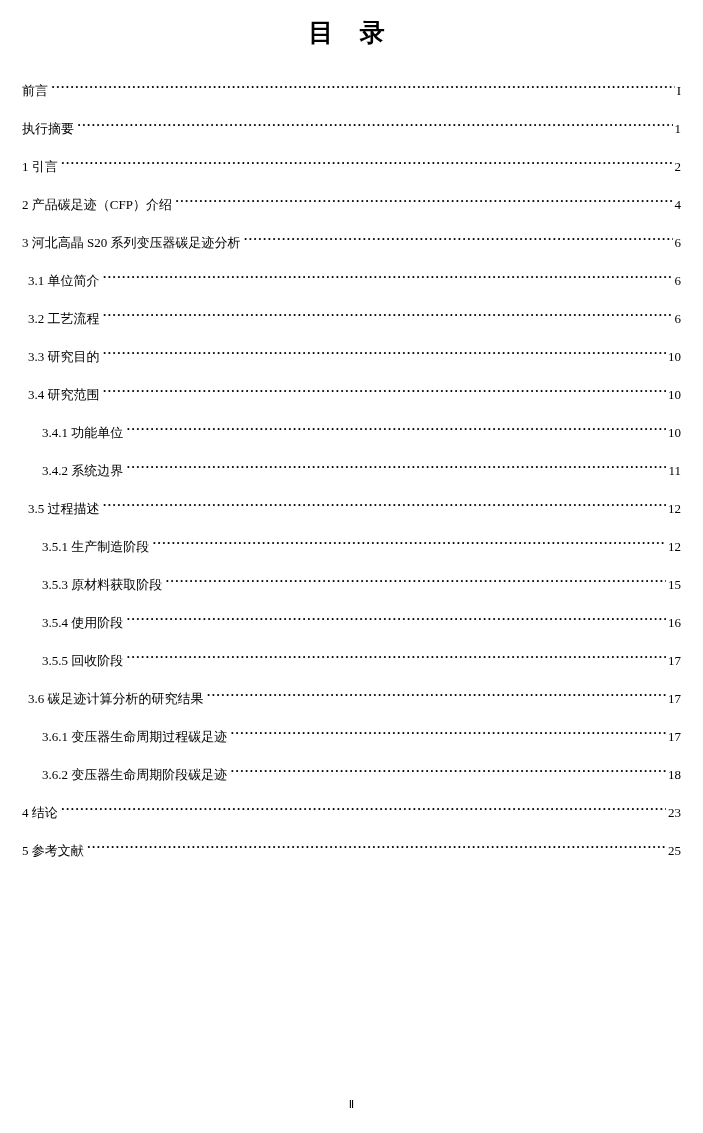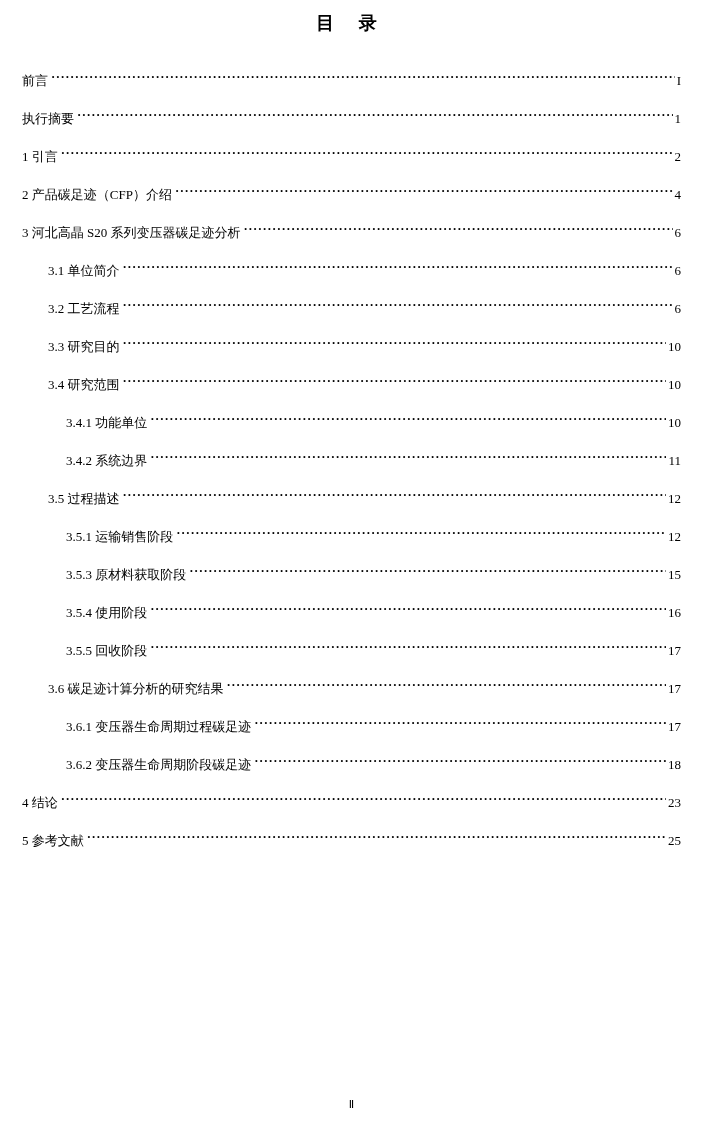--- a/index.html
+++ b/index.html
@@ -20,23 +20,23 @@
     left: 0;
     top: 0;
     width: 703px;
     height: 1133px;
     box-sizing: border-box;
     padding: 0 22px;
   }
   .doc-title {
     text-align: center;
     font-weight: bold;
-    font-size: 18px;
+    font-size: 25px;
     letter-spacing: 10px;
-    margin-top: 6px;
+    margin-top: 16px;
     margin-bottom: 0;
     line-height: 34px;
   }
   .toc {
     margin-top: 30px;
   }
   .toc-entry {
     display: flex;
     align-items: baseline;
     font-size: 13px;
@@ -64,22 +64,22 @@
     color: #000;
     white-space: nowrap;
   }
   .toc-entry .pageno {
     flex: 0 0 auto;
     padding-left: 1px;
     text-align: right;
   }
   
   .lvl0 { margin-left: 0; margin-top: 16px; }
-  .lvl1 { margin-left: 26px; margin-top: 16px; }
-  .lvl2 { margin-left: 44px; margin-top: 16px; }
+  .lvl1 { margin-left: 6px; margin-top: 16px; }
+  .lvl2 { margin-left: 20px; margin-top: 16px; }
 
   .footer {
     position: absolute;
     left: 0;
     bottom: 22px;
     width: 703px;
     text-align: center;
     font-size: 11px;
     font-family: "Liberation Serif", serif;
   }
@@ -144,21 +144,21 @@
         <span class="label">3.4.2  系统边界</span>
         <span class="leader"></span>
         <span class="pageno">11</span>
       </div>
       <div class="toc-entry lvl1">
         <span class="label">3.5  过程描述</span>
         <span class="leader"></span>
         <span class="pageno">12</span>
       </div>
       <div class="toc-entry lvl2">
-        <span class="label">3.5.1  运输销售阶段</span>
+        <span class="label">3.5.1  生产制造阶段</span>
         <span class="leader"></span>
         <span class="pageno">12</span>
       </div>
       <div class="toc-entry lvl2">
         <span class="label">3.5.3  原材料获取阶段</span>
         <span class="leader"></span>
         <span class="pageno">15</span>
       </div>
       <div class="toc-entry lvl2">
         <span class="label">3.5.4  使用阶段</span>

